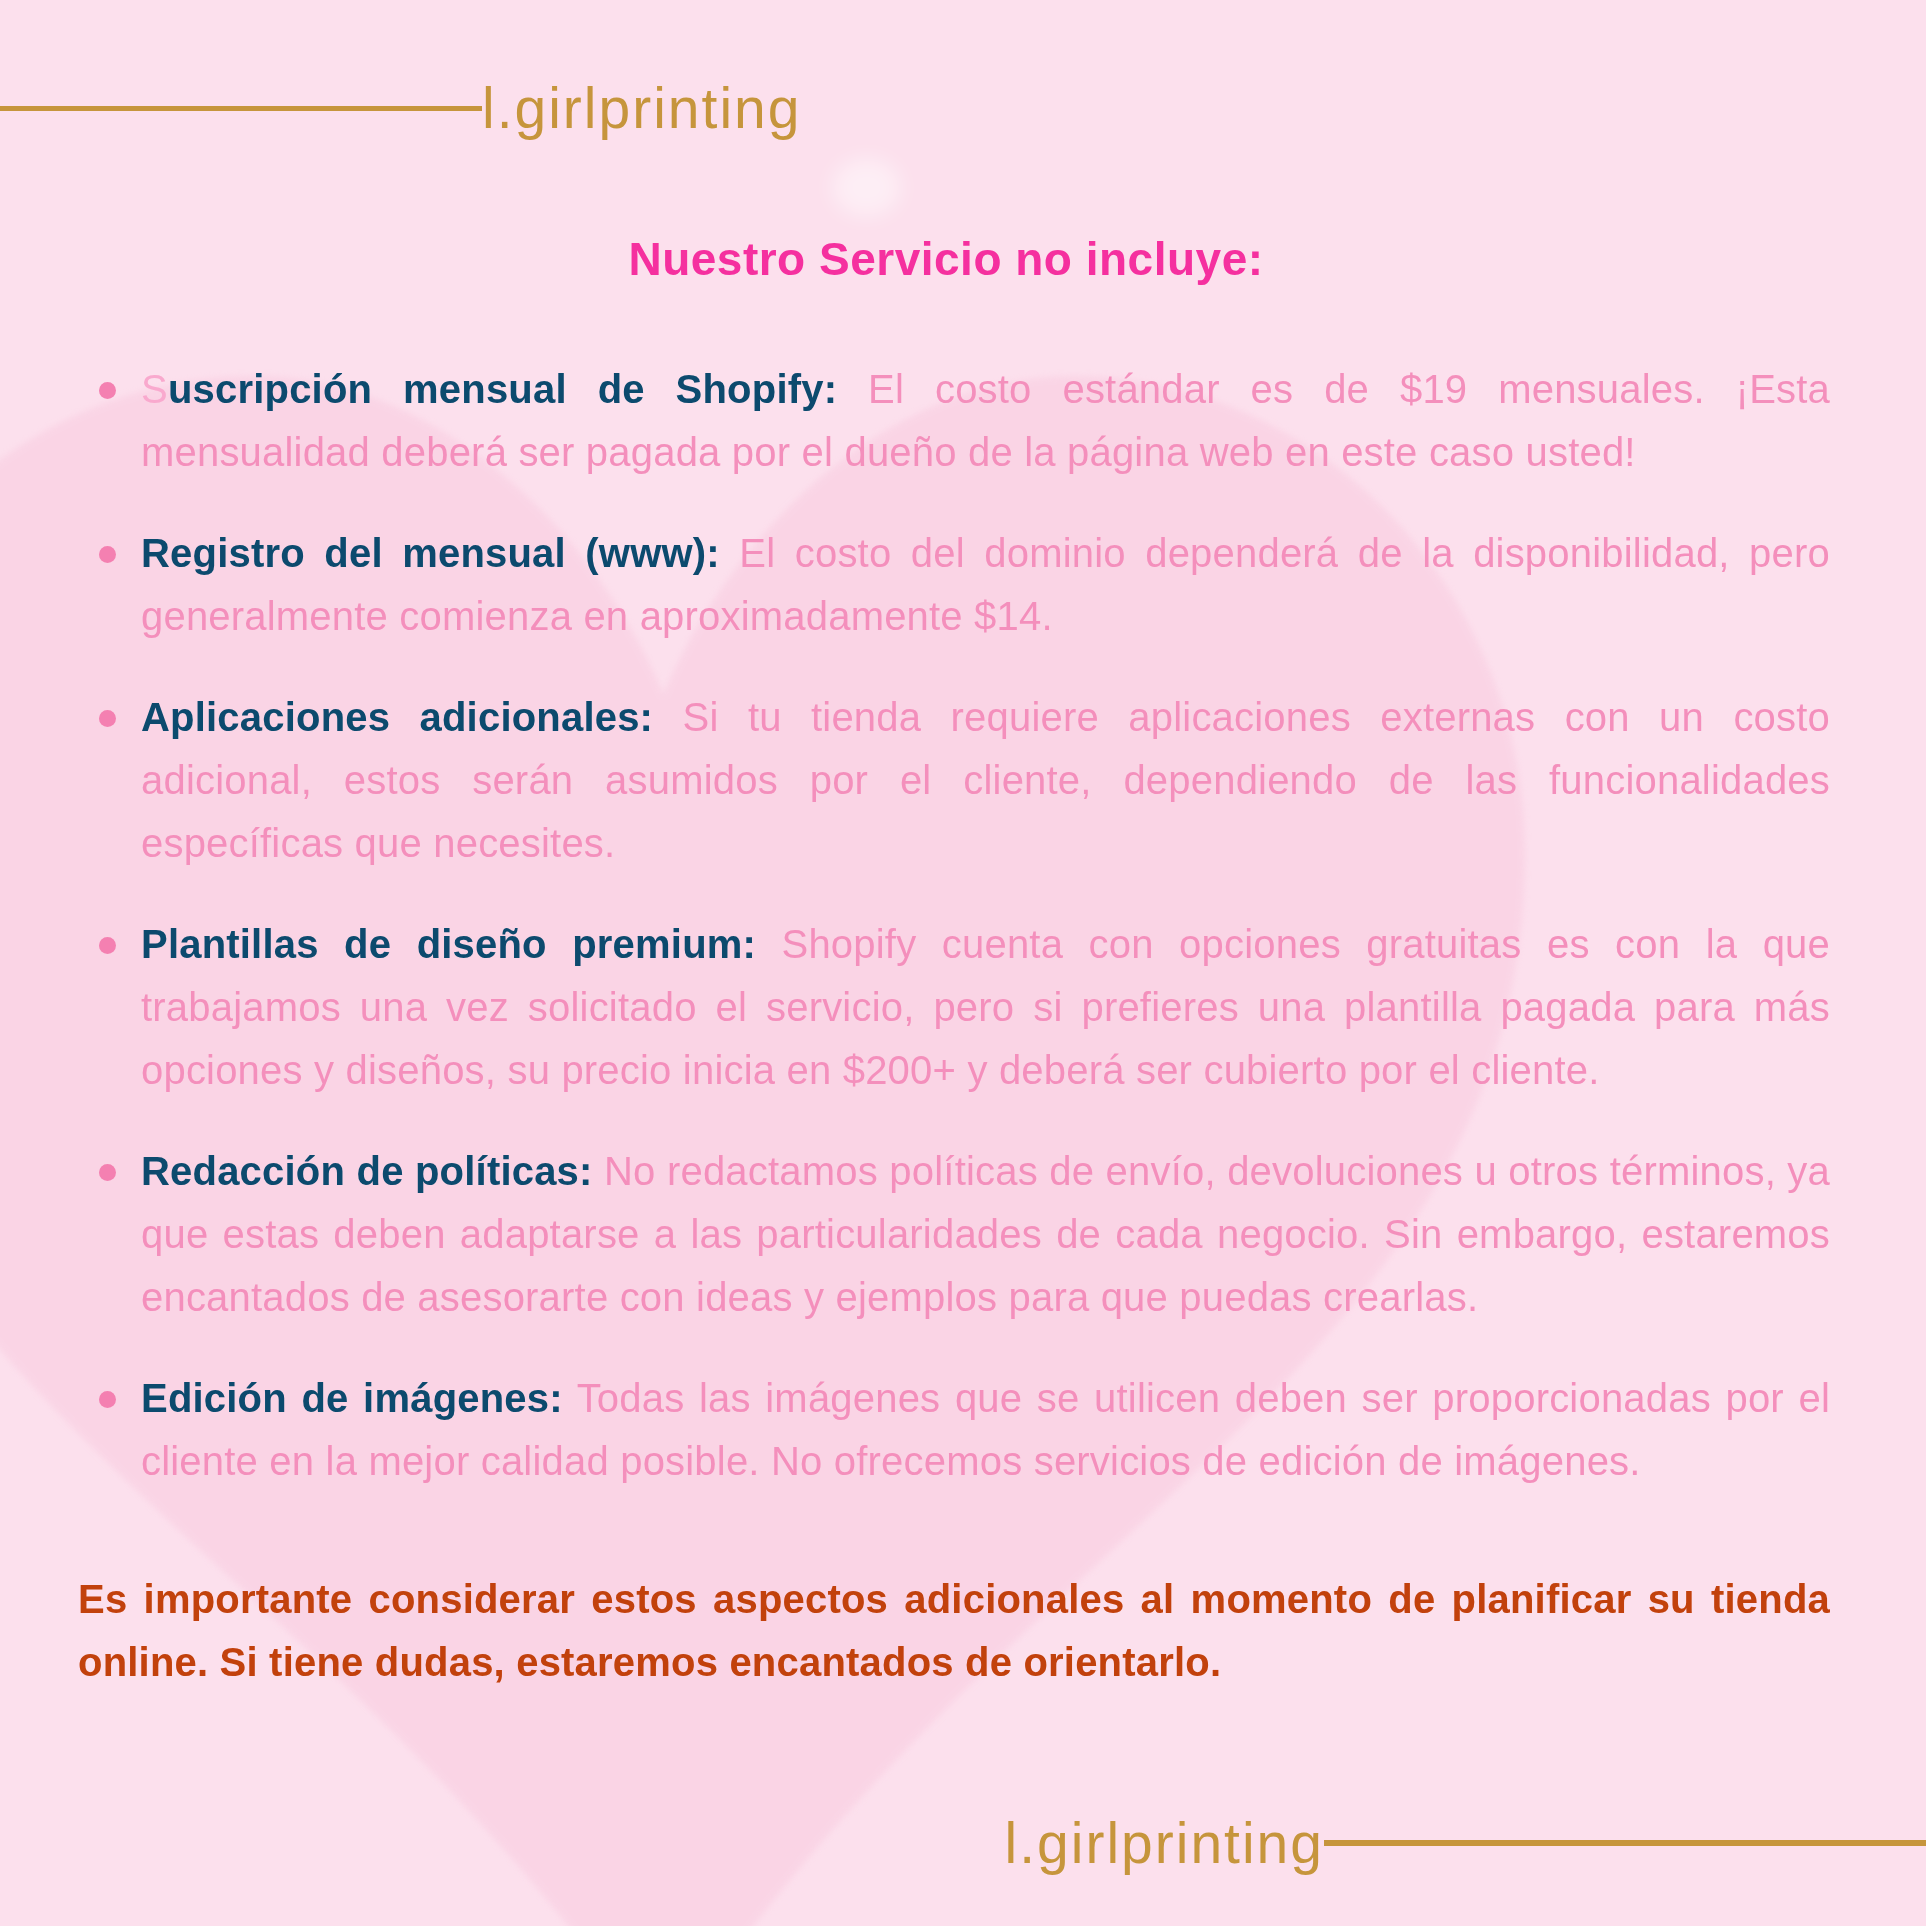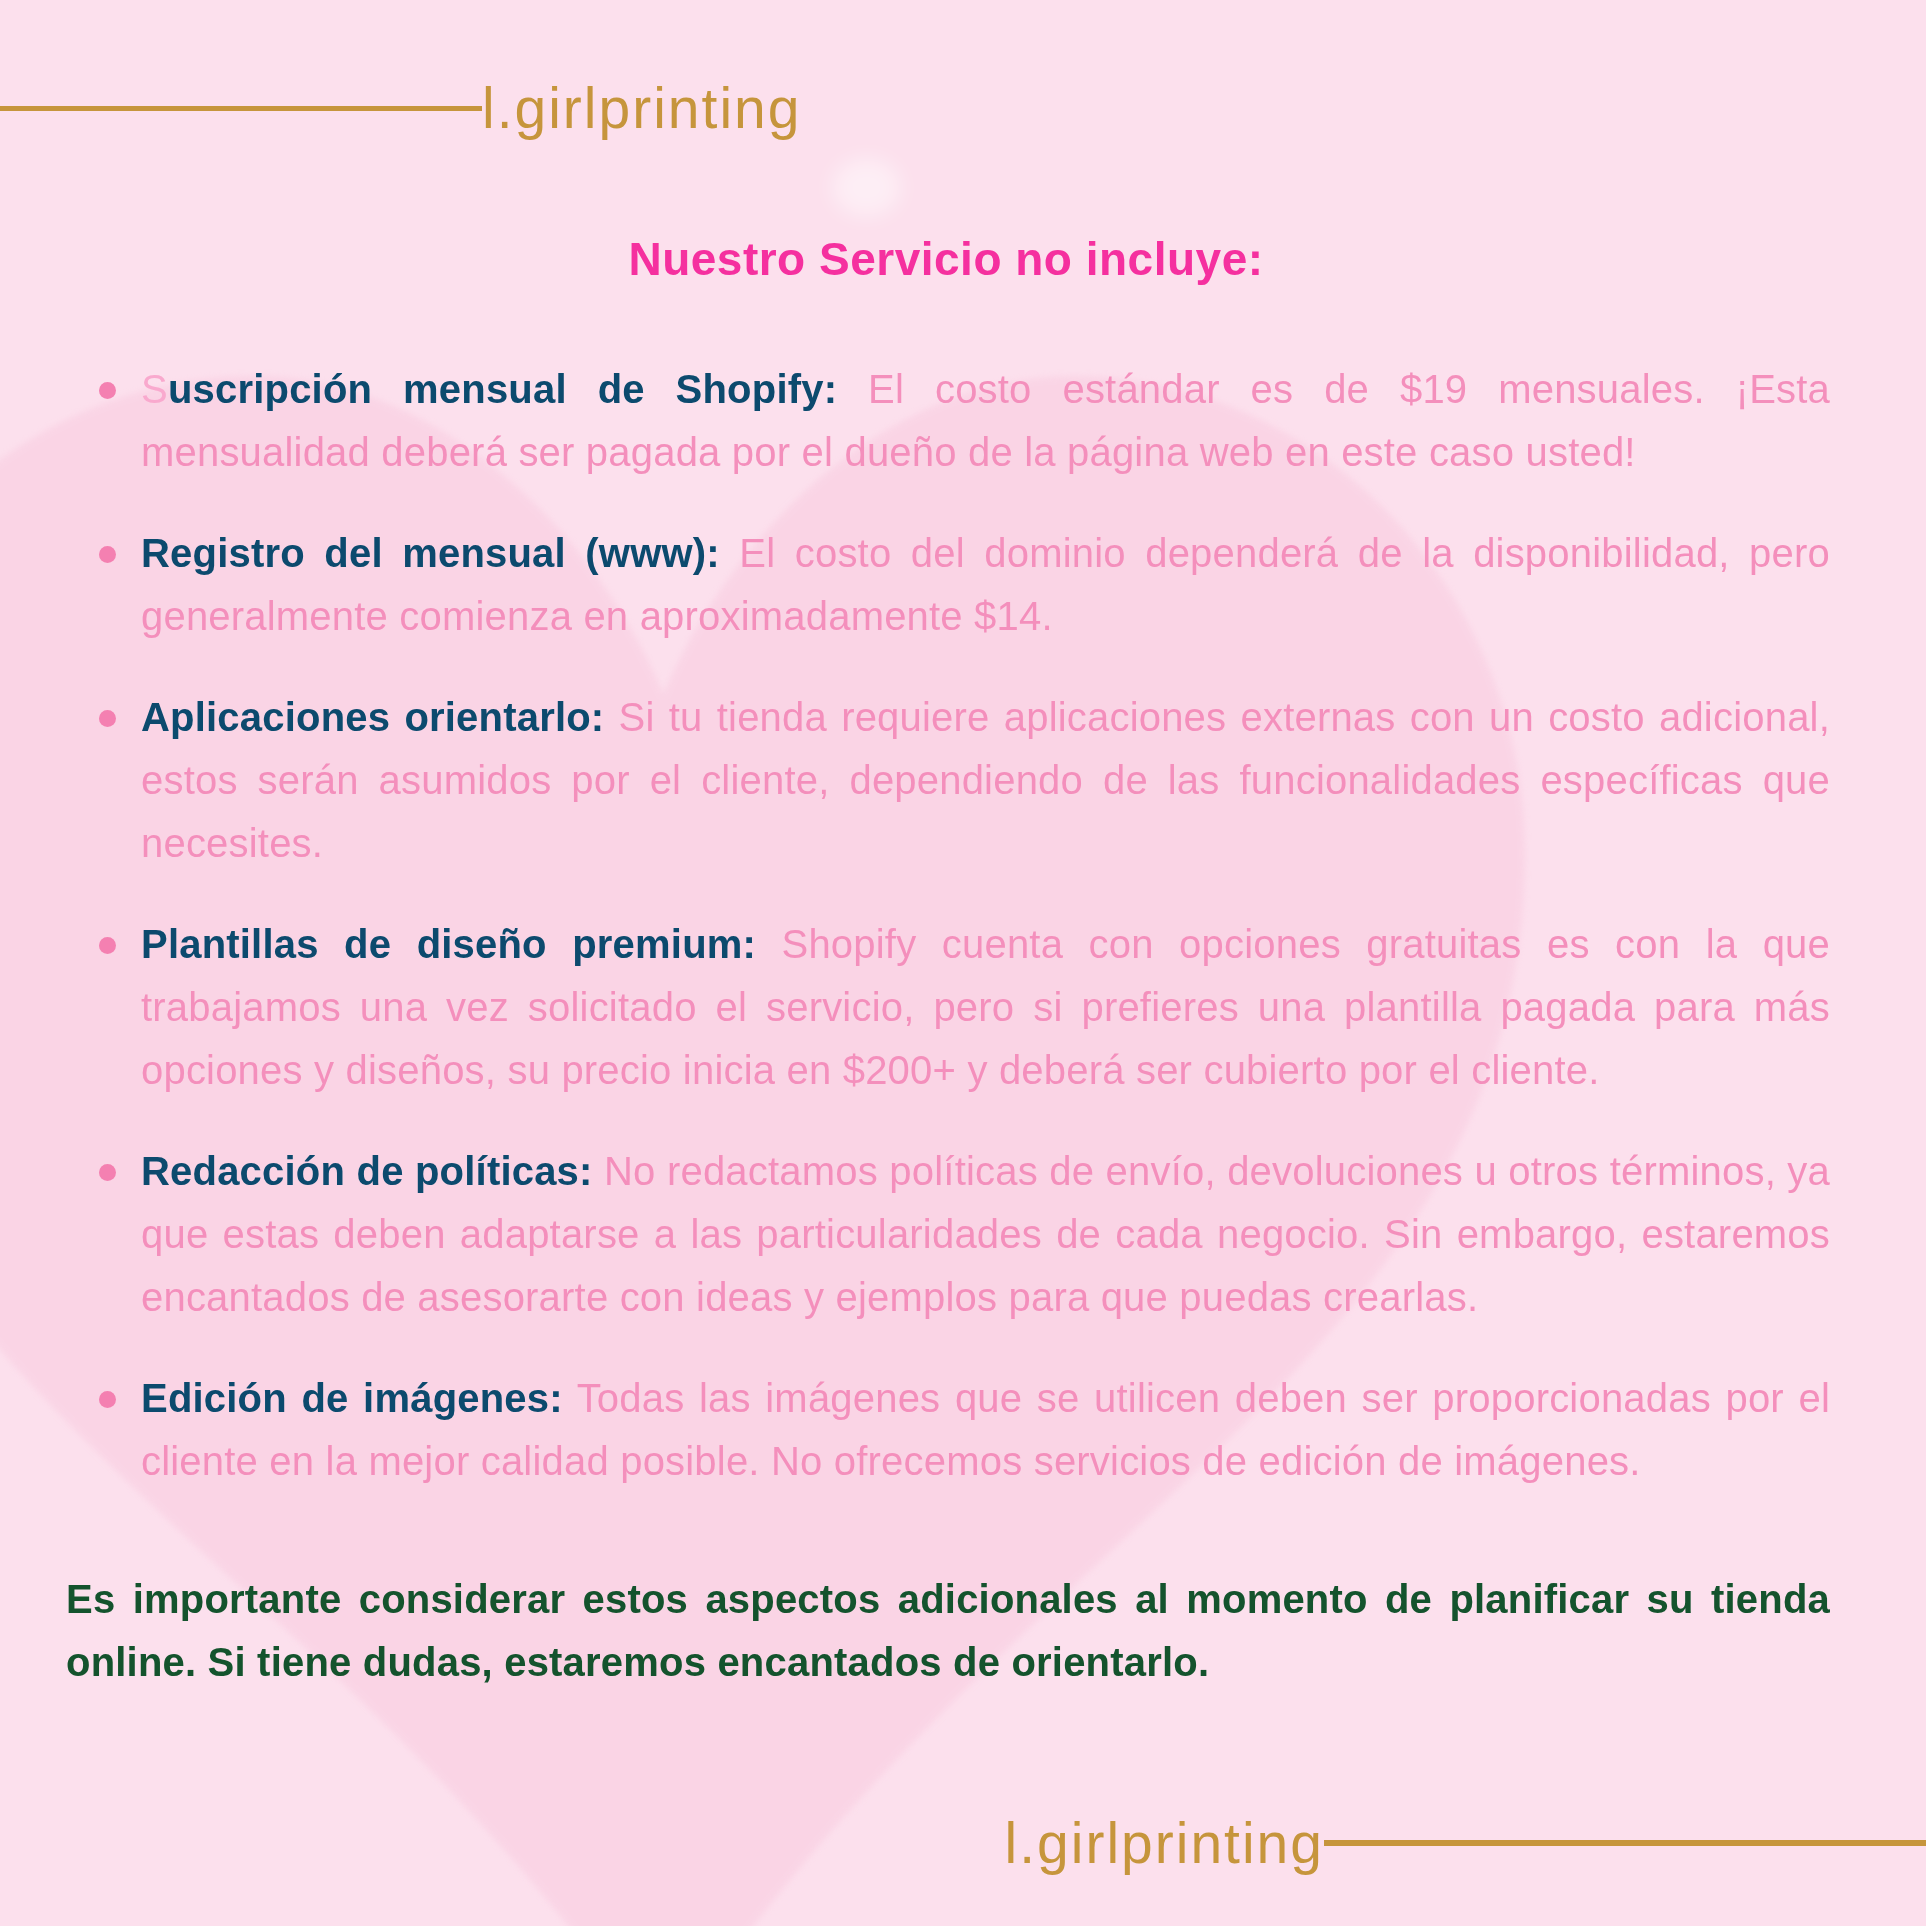--- a/index.html
+++ b/index.html
@@ -56,22 +56,22 @@
   }
   p.item-text {
     margin:0; font-size:40px; line-height:63px;
     text-align:justify; text-align-last:left;
     color:#f48fbc; letter-spacing:0.2px;
   }
   .lead { font-weight:bold; color:#0c4a6e; }
   .lead-first { color:#f9a9ce; }
 
   p.note {
-    margin:75px 0 0 4px; font-size:40px; line-height:63px;
-    font-weight:bold; color:#14532d;
+    margin:75px 0 0 16px; font-size:40px; line-height:63px;
+    font-weight:bold; color:#c2410c;
     text-align:justify; text-align-last:left;
     letter-spacing:0.2px;
   }
 </style>
 </head>
 <body>
 
 <div class="page">
 
   <svg class="heart-wrap" viewBox="0 0 32 30" preserveAspectRatio="none" aria-hidden="true">
@@ -95,21 +95,21 @@
         <p class="item-text"><span class="lead-first">S</span><span class="lead">uscripción mensual de Shopify:</span> <span>El costo estándar es de $19 mensuales. ¡Esta mensualidad deberá ser pagada por el dueño de la página web en este caso usted!</span></p>
       </li>
 
       <li class="item">
         <span class="dot"></span>
         <p class="item-text"><span class="lead">Registro del mensual (www):</span> <span>El costo del dominio dependerá de la disponibilidad, pero generalmente comienza en aproximadamente $14.</span></p>
       </li>
 
       <li class="item">
         <span class="dot"></span>
-        <p class="item-text"><span class="lead">Aplicaciones orientarlo:</span> <span>Si tu tienda requiere aplicaciones externas con un costo adicional, estos serán asumidos por el cliente, dependiendo de las funcionalidades específicas que necesites.</span></p>
+        <p class="item-text"><span class="lead">Aplicaciones adicionales:</span> <span>Si tu tienda requiere aplicaciones externas con un costo adicional, estos serán asumidos por el cliente, dependiendo de las funcionalidades específicas que necesites.</span></p>
       </li>
 
       <li class="item">
         <span class="dot"></span>
         <p class="item-text"><span class="lead">Plantillas de diseño premium:</span> <span>Shopify cuenta con opciones gratuitas es con la que trabajamos una vez solicitado el servicio, pero si prefieres una plantilla pagada para más opciones y diseños, su precio inicia en $200+ y deberá ser cubierto por el cliente.</span></p>
       </li>
 
       <li class="item">
         <span class="dot"></span>
         <p class="item-text"><span class="lead">Redacción de políticas:</span> <span>No redactamos políticas de envío, devoluciones u otros términos, ya que estas deben adaptarse a las particularidades de cada negocio. Sin embargo, estaremos encantados de asesorarte con ideas y ejemplos para que puedas crearlas.</span></p>

